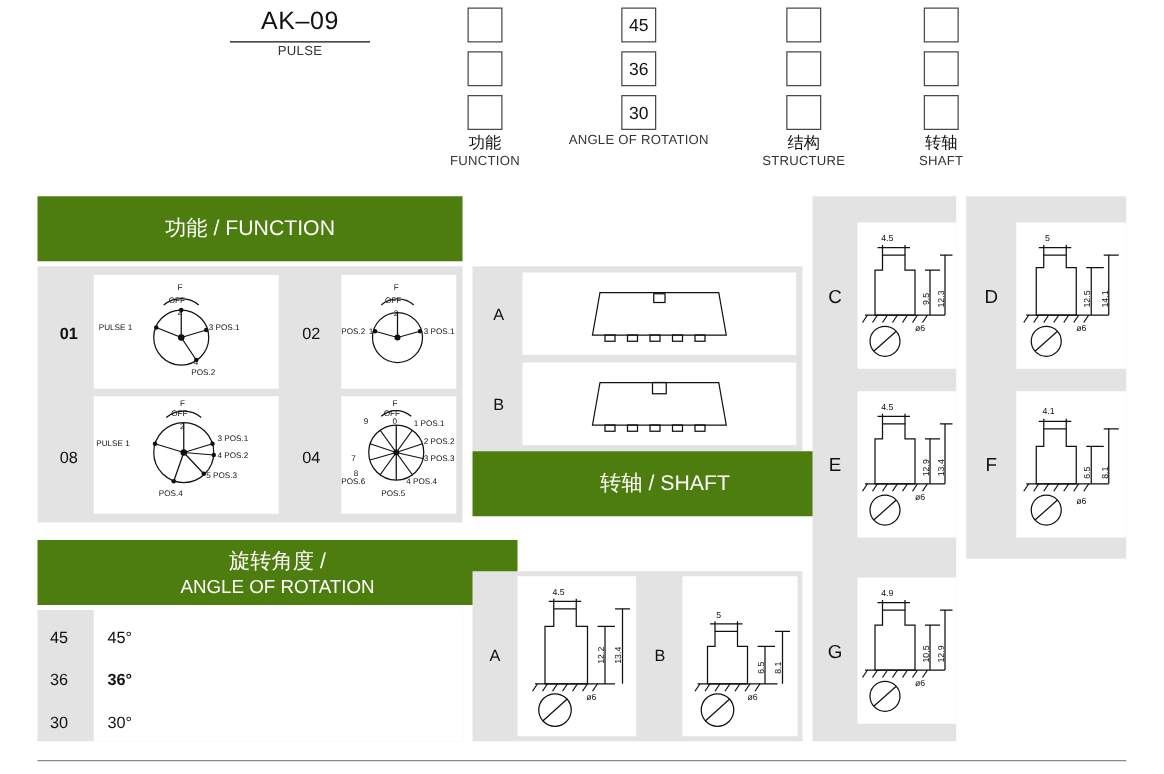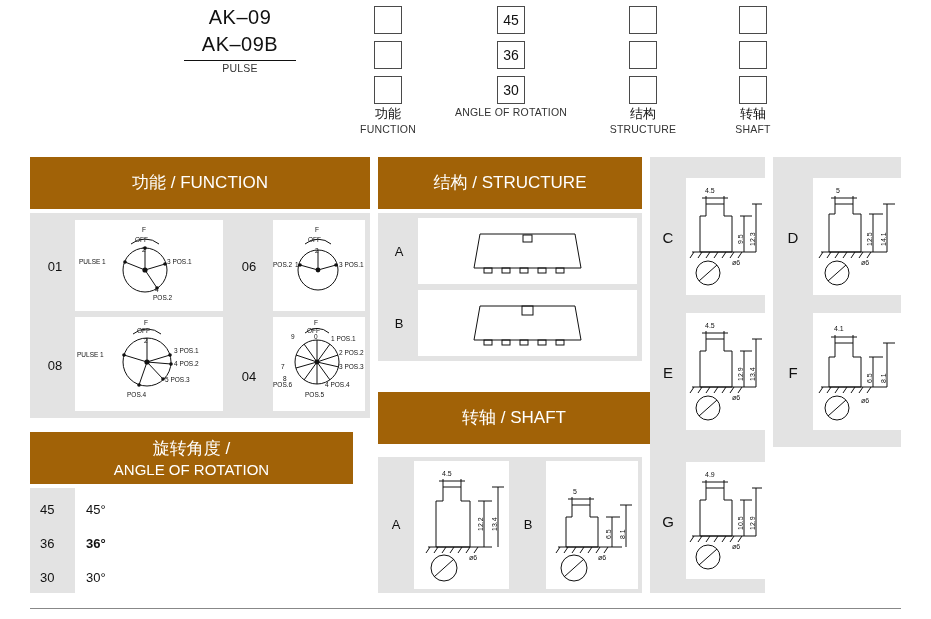--- a/index.html
+++ b/index.html
@@ -68,21 +68,21 @@
     margin: 0 auto 7px auto;
     font-size: 14px;
     color: #111;
     text-align: center;
     line-height: 26px;
   }
 
   
   .ghead {
     position: absolute;
-    background: #a16207;
+    background: #4d7c0f;
     color: #ffffff;
     text-align: center;
     display: flex;
     flex-direction: column;
     align-items: center;
     justify-content: center;
   }
   .ghead .cn {
     font-size: 17px;
     line-height: 22px;
@@ -148,21 +148,20 @@
 </style>
 </head>
 <body>
 
 <div class="page">
 
   <div class="topbar">
 
     <div class="series-col">
       <div class="series-code">AK–09</div>
-      <div class="series-code">AK–09B</div>
       <div class="series-underline"></div>
       <div class="cap-en">PULSE</div>
     </div>
 
     <div class="boxcol" style="left:358px; top:6px;">
       <div class="selbox"></div>
       <div class="selbox"></div>
       <div class="selbox"></div>
     </div>
     <div class="col-caption" style="left:308px; top:105px;">
@@ -202,21 +201,21 @@
 
   <div class="ghead" style="left:30px; top:157px; width:340px; height:52px;">
     <div class="one">
       <span>功能</span><span> / </span><span>FUNCTION</span>
     </div>
   </div>
 
   <div class="gpanel" style="left:30px; top:213px; width:340px; height:205px;">
 
     <div class="wcell" style="left:45px; top:7px; width:148px; height:91px;"></div>
-    <div class="code" style="left:6px; top:46px; width:38px;">01</div>
+    <div class="code" style="left:6px; top:46px; width:38px;font-weight:bold;">01</div>
     <div class="dial" style="left:45px; top:7px;">
       <svg width="148" height="91" viewBox="0 0 148 91">
         <g stroke="#111" fill="none" stroke-width="1">
           <path d="M56 24 A22 22 0 0 1 84 24"></path>
           <circle cx="70" cy="50" r="22"></circle>
           <line x1="70" y1="50" x2="70" y2="28"></line>
           <line x1="70" y1="50" x2="50" y2="42"></line>
           <line x1="70" y1="50" x2="90" y2="44"></line>
           <line x1="70" y1="50" x2="82" y2="68"></line>
         </g>
@@ -231,21 +230,21 @@
           <text x="67" y="32">2</text>
           <text x="4" y="44">PULSE 1</text>
           <text x="92" y="44">3 POS.1</text>
           <text x="80" y="72">4</text>
           <text x="78" y="80">POS.2</text>
         </g>
       </svg>
     </div>
 
     <div class="wcell" style="left:243px; top:7px; width:92px; height:91px;"></div>
-    <div class="code" style="left:200px; top:46px; width:38px;">06</div>
+    <div class="code" style="left:200px; top:46px; width:38px;">02</div>
     <div class="dial" style="left:243px; top:7px;">
       <svg width="92" height="91" viewBox="0 0 92 91">
         <g stroke="#111" fill="none" stroke-width="1">
           <path d="M32 24 A20 20 0 0 1 58 24"></path>
           <circle cx="45" cy="50" r="20"></circle>
           <line x1="45" y1="50" x2="45" y2="30"></line>
           <line x1="45" y1="50" x2="27" y2="45"></line>
           <line x1="45" y1="50" x2="63" y2="45"></line>
         </g>
         <circle cx="45" cy="50" r="2.4" fill="#111"></circle>
@@ -289,21 +288,21 @@
           <text x="2" y="40">PULSE 1</text>
           <text x="99" y="36">3 POS.1</text>
           <text x="99" y="49">4 POS.2</text>
           <text x="90" y="65">5 POS.3</text>
           <text x="52" y="80">POS.4</text>
         </g>
       </svg>
     </div>
 
     <div class="wcell" style="left:243px; top:104px; width:92px; height:94px;"></div>
-    <div class="code" style="left:200px; top:156px; width:38px;">04</div>
+    <div class="code" style="left:200px; top:145px; width:38px;">04</div>
     <div class="dial" style="left:243px; top:104px;">
       <svg width="92" height="94" viewBox="0 0 92 94">
         <g stroke="#111" fill="none" stroke-width="1">
           <path d="M32 16 A18 18 0 0 1 56 16"></path>
           <circle cx="44" cy="45" r="22"></circle>
           <line x1="44" y1="45" x2="44" y2="23"></line>
           <line x1="44" y1="45" x2="57" y2="27"></line>
           <line x1="44" y1="45" x2="65" y2="38"></line>
           <line x1="44" y1="45" x2="66" y2="50"></line>
           <line x1="44" y1="45" x2="57" y2="63"></line>
@@ -325,39 +324,34 @@
           <text x="52" y="70">4 POS.4</text>
           <text x="32" y="80">POS.5</text>
           <text x="0" y="70">POS.6</text>
           <text x="10" y="64">8</text>
           <text x="8" y="52">7</text>
         </g>
       </svg>
     </div>
   </div>
 
-  <div class="ghead" style="left:30px; top:432px; width:323px; height:52px;">
+  <div class="ghead" style="left:30px; top:432px; width:384px; height:52px;">
     <div class="cn">旋转角度 /</div>
     <div class="en">ANGLE OF ROTATION</div>
   </div>
   <div class="gpanel" style="left:30px; top:488px; width:340px; height:105px;">
     <div class="wcell" style="left:45px; top:0px; width:295px; height:105px;"></div>
     <div class="angle-row" style="left:10px; top:14px;">45</div>
     <div class="angle-val" style="left:56px; top:14px;">45°</div>
     <div class="angle-row" style="left:10px; top:48px;">36</div>
     <div class="angle-val" style="left:56px; top:48px;font-weight:bold;">36°</div>
     <div class="angle-row" style="left:10px; top:82px;">30</div>
     <div class="angle-val" style="left:56px; top:82px;">30°</div>
   </div>
 
-  <div class="ghead" style="left:378px; top:157px; width:264px; height:52px;">
-    <div class="one">
-      <span>结构</span><span> / </span><span>STRUCTURE</span>
-    </div>
-  </div>
   <div class="gpanel" style="left:378px; top:213px; width:264px; height:148px;">
     <div class="wcell" style="left:40px; top:5px; width:219px; height:66px;"></div>
     <div class="code" style="left:4px; top:31px; width:34px;">A</div>
     <div class="struct" style="left:40px; top:5px;">
       <svg width="219" height="66" viewBox="0 0 219 66">
         <g stroke="#111" fill="none" stroke-width="1">
           <path d="M62 16 L157 16 L163 50 L56 50 Z"></path>
           <rect x="105" y="17" width="9" height="7"></rect>
           <rect x="66" y="50" width="8" height="5"></rect>
           <rect x="84" y="50" width="8" height="5"></rect>
@@ -378,21 +372,21 @@
           <rect x="66" y="50" width="8" height="5"></rect>
           <rect x="84" y="50" width="8" height="5"></rect>
           <rect x="102" y="50" width="8" height="5"></rect>
           <rect x="120" y="50" width="8" height="5"></rect>
           <rect x="138" y="50" width="8" height="5"></rect>
         </g>
       </svg>
     </div>
   </div>
 
-  <div class="ghead" style="left:378px; top:392px; width:272px; height:52px;">
+  <div class="ghead" style="left:378px; top:361px; width:308px; height:52px;">
     <div class="one">
       <span>转轴</span><span> / </span><span>SHAFT</span>
     </div>
   </div>
   <div class="gpanel" style="left:378px; top:457px; width:264px; height:136px;">
 
     <div class="wcell" style="left:36px; top:4px; width:95px; height:128px;"></div>
     <div class="code" style="left:2px; top:60px; width:32px;">A</div>
     <div class="shaft" style="left:36px; top:4px;">
       <svg width="95" height="128" viewBox="0 0 95 128">

